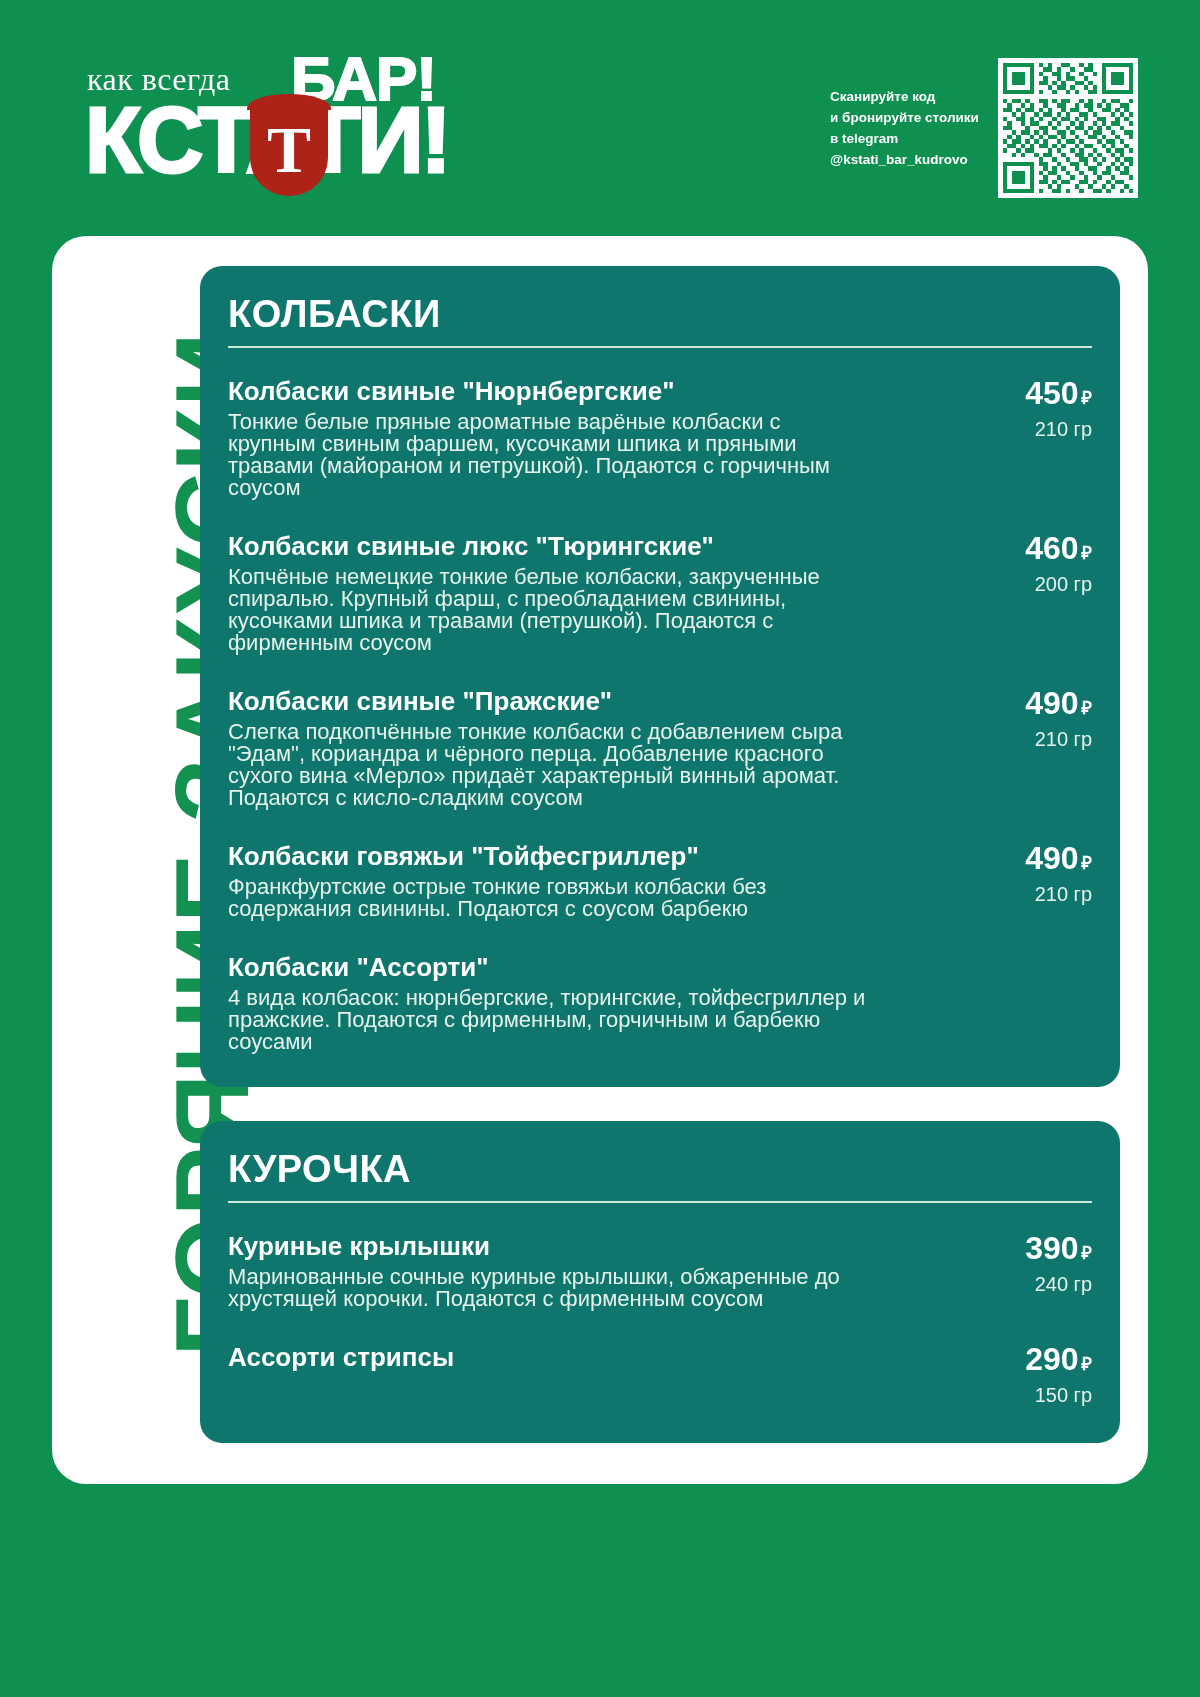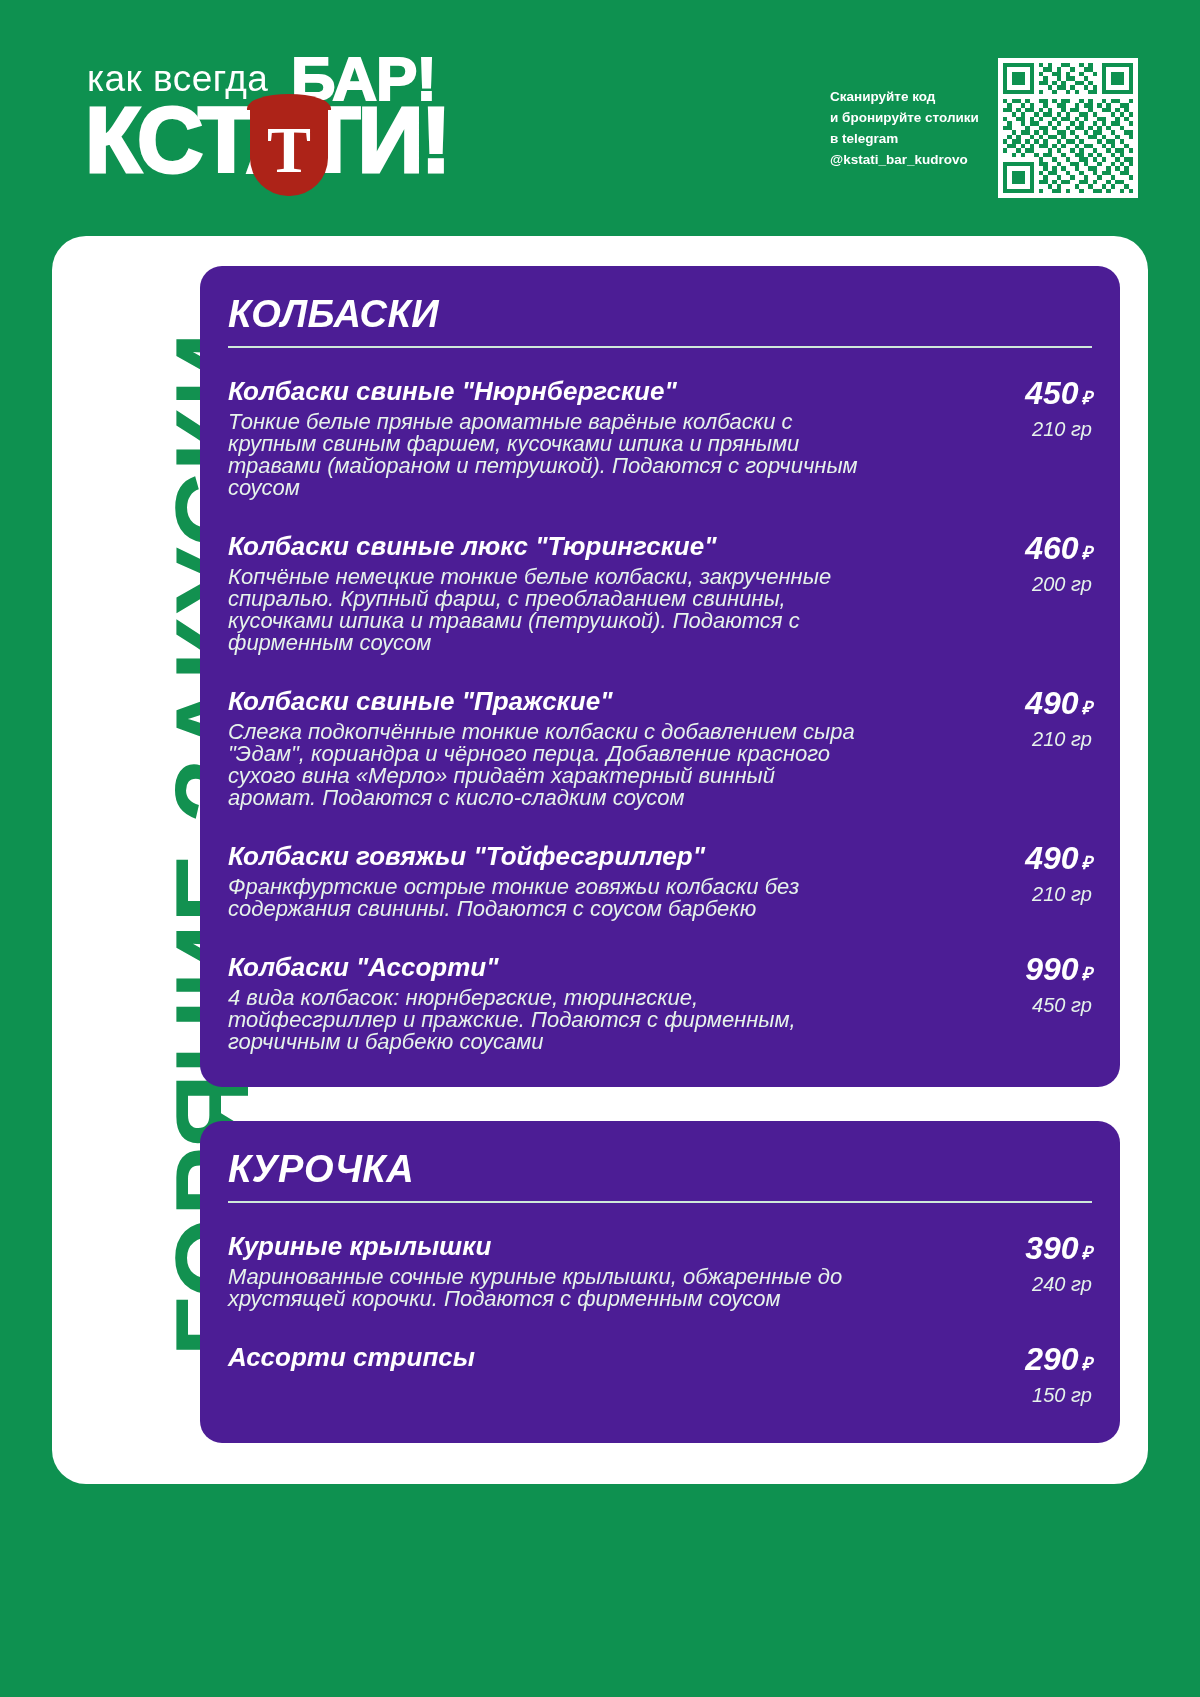--- a/index.html
+++ b/index.html
@@ -24,25 +24,26 @@
   }
   .logo-line1 {
     position:absolute;
     left:0; top:0;
     width:400px; height:58px;
     white-space:nowrap;
   }
   .logo-kak {
     position:absolute;
     left:2px; top:4px;
-    font-size:37px;
+    font-size:32px;
     font-weight:400;
     color:#FFFFFF;
     letter-spacing:0.5px;
     line-height:46px;
+    font-family:Liberation Serif, serif;
   }
   .logo-bar {
     position:absolute;
     left:206px; top:-4px;
     font-size:62px;
     font-weight:bold;
     color:#FFFFFF;
     letter-spacing:-1px;
     line-height:62px;
     -webkit-text-stroke:2px #FFFFFF;
@@ -133,25 +134,24 @@
     white-space:nowrap;
   }
 
   .cards {
     position:absolute;
     left:148px; top:30px;
     width:920px;
   }
 
   .card {
-    background:#4c1d95;
+    background:#0f766e;
     border-radius:22px;
     padding:26px 28px 30px 28px;
     margin-bottom:34px;
-    font-style:italic;
   }
   .card:last-child { margin-bottom:8px; }
 
   .card-title {
     font-size:38px;
     font-weight:bold;
     color:#FFFFFF;
     letter-spacing:0.5px;
     line-height:44px;
     margin-bottom:10px;
@@ -534,24 +534,20 @@
           <div class="item-right">
             <div class="item-price"><span>490</span><span class="cur">₽</span></div>
             <div class="item-weight">210 гр</div>
           </div>
         </div>
         <div class="item">
           <div class="item-left">
             <div class="item-name">Колбаски "Ассорти"</div>
             <div class="item-desc">4 вида колбасок: нюрнбергские, тюрингские, тойфесгриллер и пражские. Подаются с фирменным, горчичным и барбекю соусами</div>
           </div>
-          <div class="item-right">
-            <div class="item-price"><span>990</span><span class="cur">₽</span></div>
-            <div class="item-weight">450 гр</div>
-          </div>
         </div>
       </div>
       <div class="card">
         <div class="card-title">КУРОЧКА</div>
         <div class="card-rule"></div>
         <div class="item">
           <div class="item-left">
             <div class="item-name">Куриные крылышки</div>
             <div class="item-desc">Маринованные сочные куриные крылышки, обжаренные до хрустящей корочки. Подаются с  фирменным соусом</div>
           </div>

